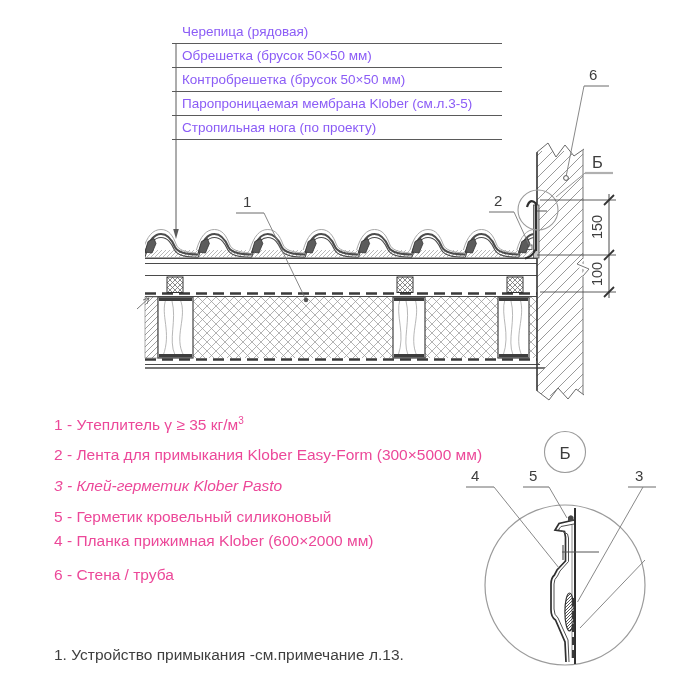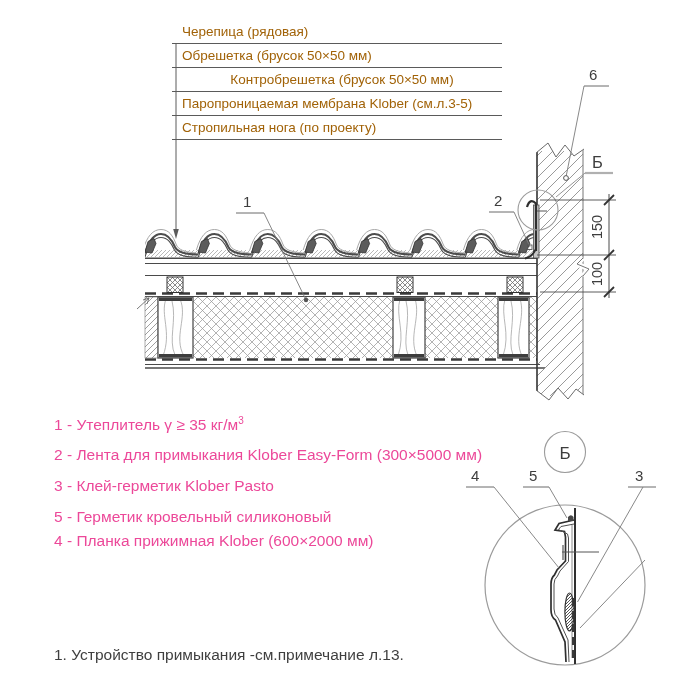--- a/index.html
+++ b/index.html
@@ -1,20 +1,20 @@
 <!DOCTYPE html>
 <html><head>
 <meta charset="utf-8">
 <style>
   html,body{margin:0;padding:0;background:#ffffff;}
   #page{position:relative;width:700px;height:700px;background:#ffffff;overflow:hidden;
         font-family:"Liberation Sans", sans-serif;color:#3f3f3f;}
   #draw-svg{position:absolute;left:0;top:0;}
   .layer-label{position:absolute;left:172px;width:320px;height:21px;line-height:20px;
-        border-bottom:1px solid #5a5a5a;padding-left:10px;font-size:13.5px;color:#a16207;
+        border-bottom:1px solid #5a5a5a;padding-left:10px;font-size:13.5px;color:#8b5cf6;
         white-space:nowrap;}
   .legend-item{position:absolute;left:54px;font-size:15.5px;color:#ec4899;white-space:nowrap;}
   .legend-item sup{font-size:10px;}
   .note-line{position:absolute;left:54px;font-size:15.5px;color:#3f3f3f;white-space:nowrap;}
   text{font-family:"Liberation Sans", sans-serif;fill:#3d3d3d;}
 </style>
 </head>
 <body>
 
 <div id="page">
@@ -200,25 +200,26 @@
   <g>
     <text x="635" y="481" font-size="15">3</text>
     <line x1="628" y1="487" x2="656" y2="487" stroke="#6a6a6a" stroke-width="1"></line>
     <line x1="643" y1="487" x2="577.5" y2="602" stroke="#7a7a7a" stroke-width="0.9"></line>
     <line x1="645" y1="560" x2="580" y2="628" stroke="#7a7a7a" stroke-width="0.9"></line>
   </g>
 </svg>
 
   <div class="layer-label" style="top:22px;">Черепица (рядовая)</div>
   <div class="layer-label" style="top:46px;">Обрешетка (брусок 50×50 мм)</div>
-  <div class="layer-label" style="top:70px;text-align:center;">Контробрешетка (брусок 50×50 мм)</div>
+  <div class="layer-label" style="top:70px;">Контробрешетка (брусок 50×50 мм)</div>
   <div class="layer-label" style="top:94px;">Паропроницаемая мембрана Klober (см.л.3-5)</div>
   <div class="layer-label" style="top:118px;">Стропильная нога (по проекту)</div>
 
   <div class="legend-item" style="top:415px;"><span>1 - Утеплитель γ ≥ 35 кг/м</span><sup>3</sup></div>
   <div class="legend-item" style="top:446px;text-align:center;"><span>2 - Лента для примыкания Klober Easy-Form (300×5000 мм)</span></div>
-  <div class="legend-item" style="top:477px;"><span>3 - Клей-герметик Klober  Pasto</span></div>
+  <div class="legend-item" style="top:477px;font-style:italic;"><span>3 - Клей-герметик Klober  Pasto</span></div>
   <div class="legend-item" style="top:508px;margin-top:24px;"><span>4 - Планка прижимная Klober (600×2000 мм)</span></div>
   <div class="legend-item" style="top:508px;"><span>5 - Герметик кровельный силиконовый</span></div>
+  <div class="legend-item" style="top:566px;"><span>6 - Стена / труба</span></div>
 
   <div class="note-line" style="top:646px;">1. Устройство примыкания -см.примечание л.13.</div>
 
 </div>
 
 </body></html>

